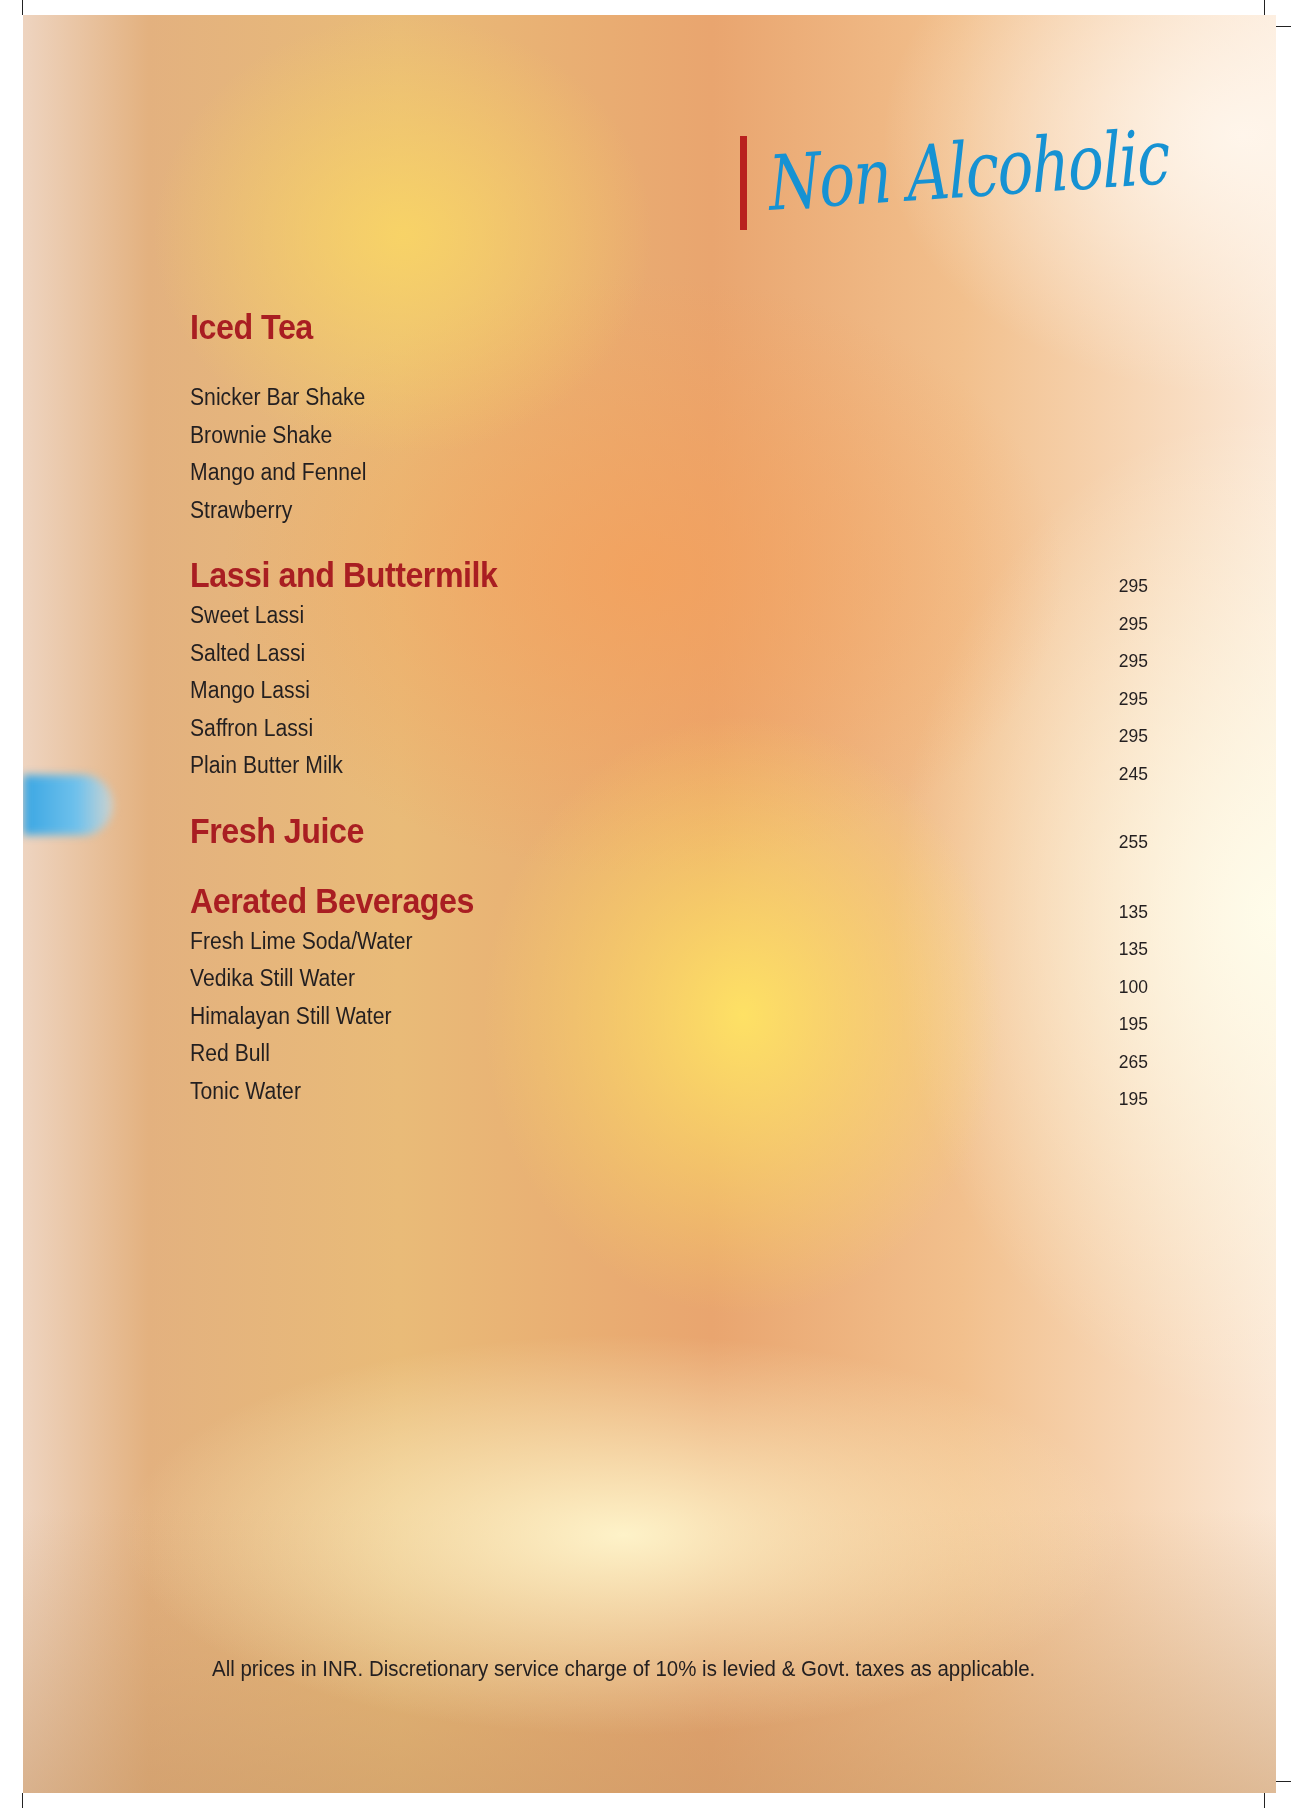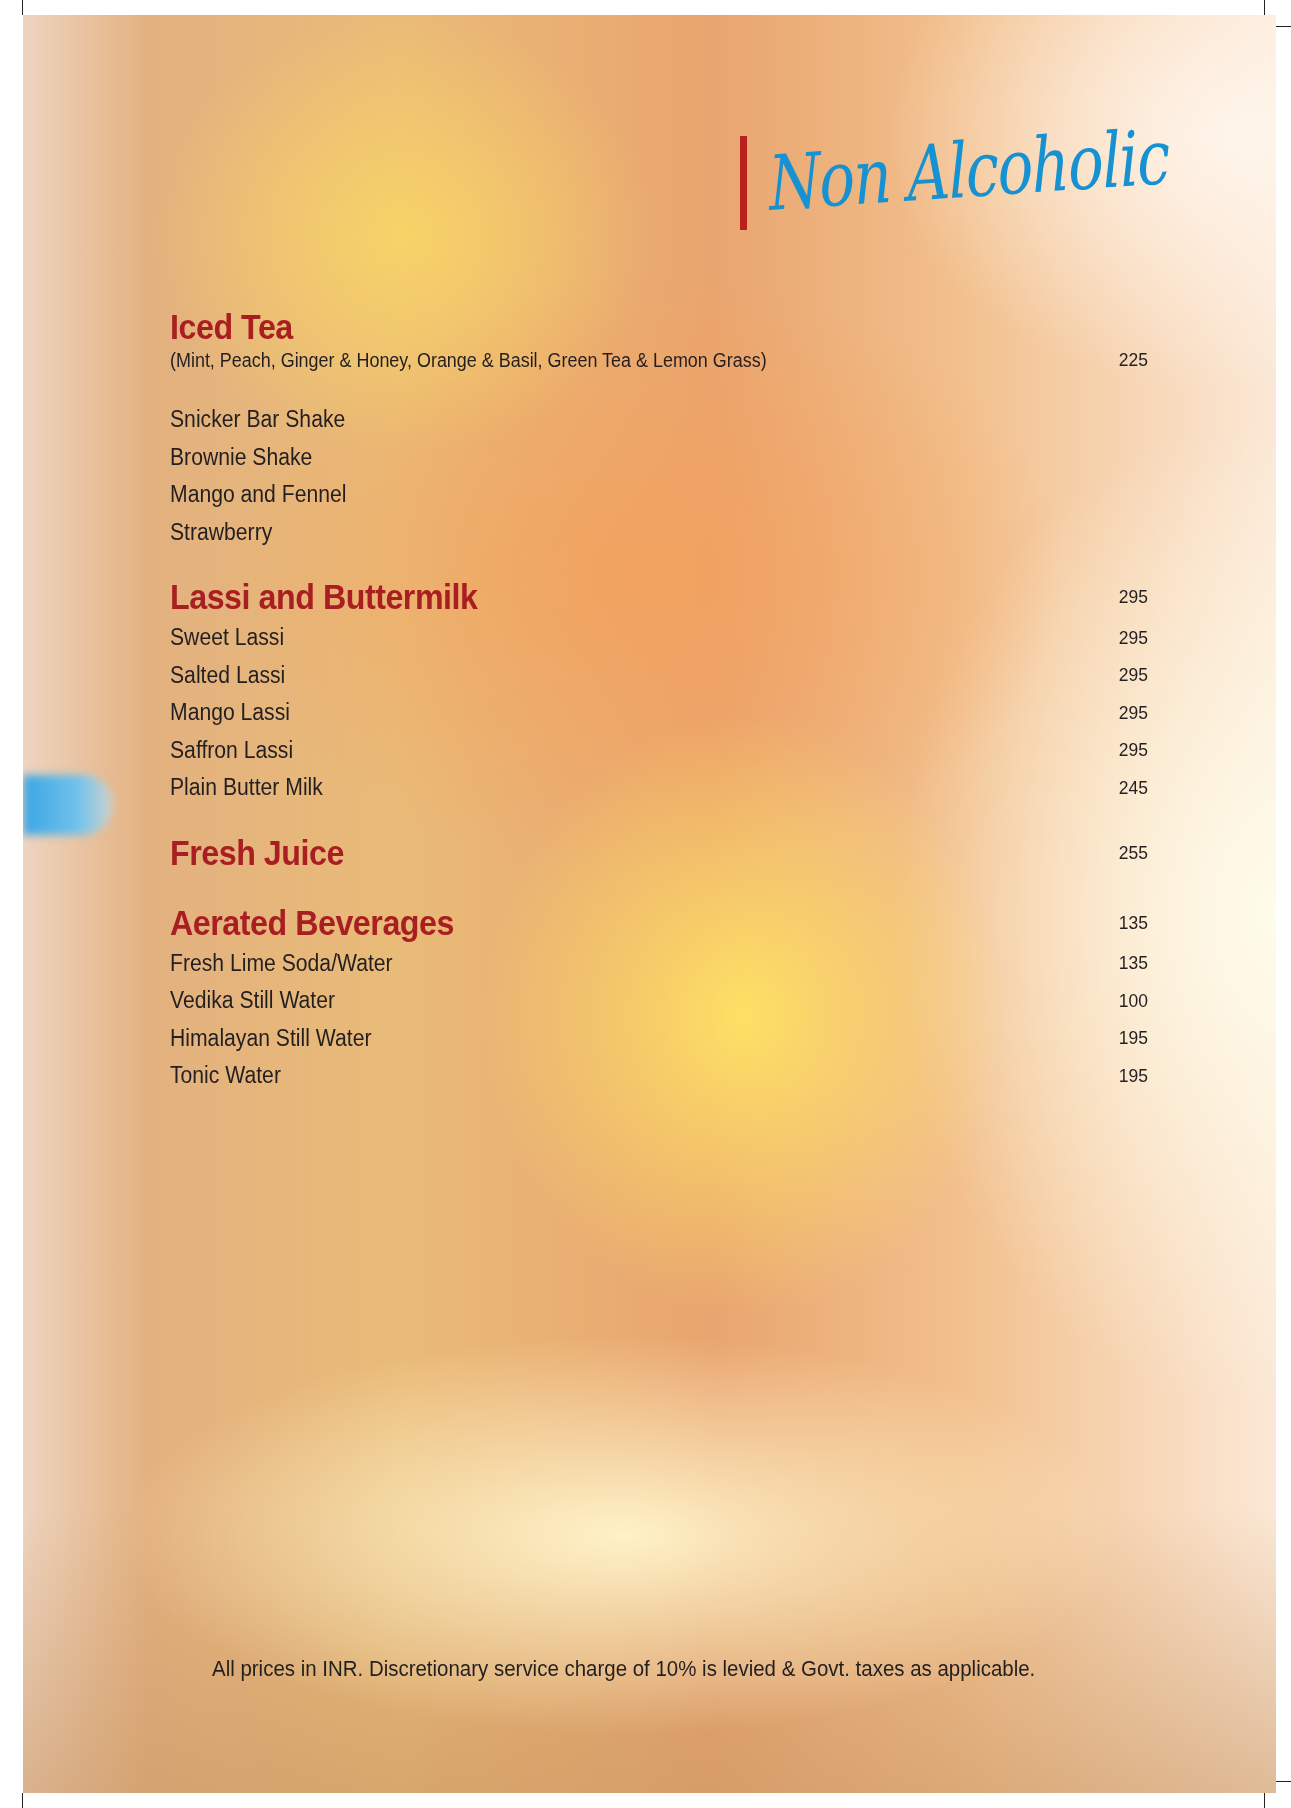--- a/index.html
+++ b/index.html
@@ -34,21 +34,21 @@
   }
   .title-bar { width: 7px; height: 94px; background: #b9211e; margin-right: 22px; }
   .title-text {
     font-family: "DejaVu Serif", serif; font-style: italic;
     font-size: 76px; color: #1692d3; letter-spacing: -2px;
     transform: scaleX(0.78) rotate(-3deg); transform-origin: left center;
     white-space: nowrap;
   }
   .menu { position: absolute; left: 170px; width: 978px; top: 305px; }
   .section { margin-bottom: 22px; }
-  .row { display: flex; justify-content: space-between; align-items: center; }
+  .row { display: flex; justify-content: space-between; align-items: flex-end; margin-left: 20px; }
   .heading {
     font-family: "Liberation Sans", sans-serif; font-weight: bold;
     font-size: 35px; color: #a91e22; letter-spacing: -0.5px;
     transform: scaleX(0.92); transform-origin: left center; line-height: 44px;
   }
   .subtext { font-size: 19.5px; color: #231f20; line-height: 22px; transform: scaleX(0.92); transform-origin: left center; white-space: nowrap; }
   .item { font-size: 23px; color: #231f20; line-height: 37.5px; transform: scaleX(0.92); transform-origin: left center; white-space: nowrap; }
   .price { font-size: 19px; color: #231f20; text-align: right; min-width: 60px; transform: scaleX(0.92); transform-origin: right center; }
   .footer {
     position: absolute; left: 212px; top: 1656px;
@@ -73,24 +73,20 @@
 <div class="title-wrap">
   <div class="title-bar"></div>
   <div class="title-text">Non Alcoholic</div>
 </div>
 
 <div class="menu">
 
   <div class="section" style="margin-bottom:30px;">
     <div class="row">
       <div class="heading">Iced Tea</div>
-    </div>
-    <div class="row">
-      <div class="subtext">(Mint, Peach, Ginger &amp; Honey, Orange &amp; Basil, Green Tea &amp; Lemon Grass)</div>
-      <div class="price">225</div>
     </div>
   </div>
 
   <div class="section" style="margin-bottom:24px;">
     <div class="row">
         <div class="item">Snicker Bar Shake</div>
       </div>
     <div class="row">
         <div class="item">Brownie Shake</div>
       </div>
@@ -147,20 +143,24 @@
       </div>
     <div class="row">
         <div class="item">Vedika Still Water</div>
         <div class="price">100</div>
       </div>
     <div class="row">
         <div class="item">Himalayan Still Water</div>
         <div class="price">195</div>
       </div>
     <div class="row">
+        <div class="item">Red Bull</div>
+        <div class="price">265</div>
+      </div>
+    <div class="row">
         <div class="item">Tonic Water</div>
         <div class="price">195</div>
       </div>
   </div>
 
 </div>
 
 <div class="footer">All prices in INR. Discretionary service charge of 10% is levied &amp; Govt. taxes as applicable.</div>
 
 </body></html>

